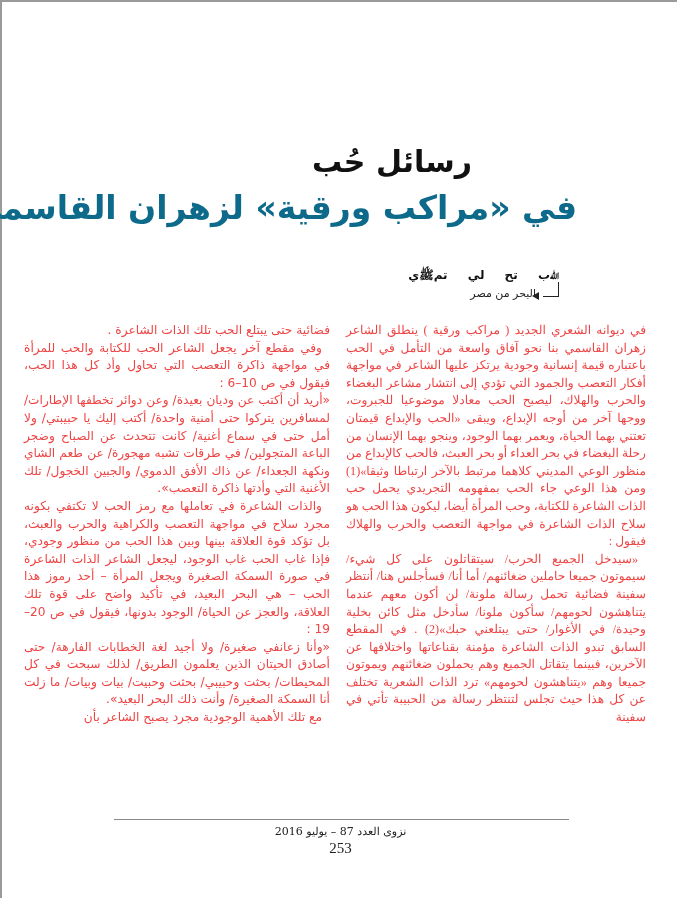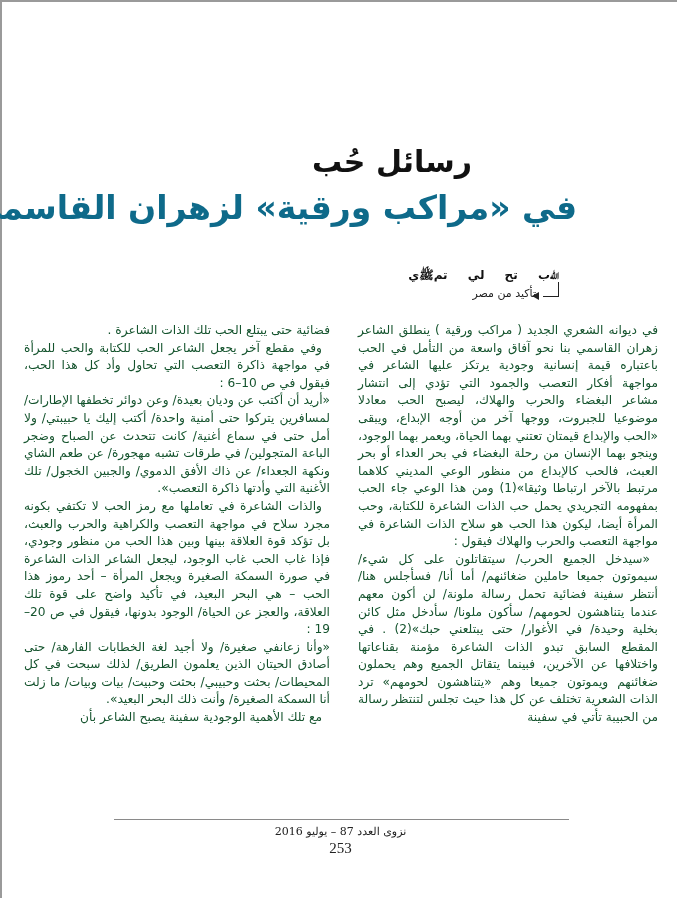--- a/index.html
+++ b/index.html
@@ -40,23 +40,23 @@
     }
     .author-role {
       position: absolute; right: 141px; top: 285px;
       font-family: "DejaVu Sans", sans-serif; font-size: 11px;
       direction: rtl; white-space: nowrap; color: #222;
     }
     .col {
       position: absolute; top: 320px; width: 300px;
       direction: rtl; text-align: justify;
       font-family: "DejaVu Sans", sans-serif; font-size: 12.2px;
-      line-height: 17.6px; color: #14532d;
+      line-height: 17.6px; color: #ef4444;
     }
-    .col-right { left: 356px; }
+    .col-right { left: 344px; font-family: Liberation Serif, serif; }
     .col-left { left: 22px; width: 306px; }
     .col p { margin: 0; }
     .col p.indent { text-indent: 8px; }
     .rule {
       position: absolute; left: 112px; top: 817px; width: 455px; height: 0;
       border-top: 1px solid #8a8a8a;
     }
     .footer-issue {
       position: absolute; left: 0; width: 677px; top: 823px; text-align: center;
       font-family: "DejaVu Serif", serif; font-size: 11px; direction: rtl; color: #222;
@@ -70,33 +70,33 @@
 <body>
 
 <div class="page">
 
   <div class="kicker">رسائل حُب</div>
   <div class="title" style="color:#0e6a8a;">في «مراكب ورقية» لزهران القاسمي</div>
 
   <div class="author">ﷲب تح لي تمﷺي</div>
   <div class="author-bracket"></div>
   <div class="author-arrow"></div>
-  <div class="author-role">تأكيد من مصر</div>
+  <div class="author-role">البحر من مصر</div>
 
   <div class="col col-right">
     <p>في ديوانه الشعري الجديد ( مراكب ورقية ) ينطلق الشاعر زهران القاسمي بنا نحو آفاق واسعة من التأمل في الحب باعتباره قيمة إنسانية وجودية يرتكز عليها الشاعر في مواجهة أفكار التعصب والجمود التي تؤدي إلى انتشار مشاعر البغضاء والحرب والهلاك، ليصبح الحب معادلا موضوعيا للجبروت، ووجها آخر من أوجه الإبداع، ويبقى «الحب والإبداع قيمتان تعتني بهما الحياة، ويعمر بهما الوجود، وينجو بهما الإنسان من رحلة البغضاء في بحر العداء أو بحر العبث، فالحب كالإبداع من منظور الوعي المديني كلاهما مرتبط بالآخر ارتباطا وثيقا»(1) ومن هذا الوعي جاء الحب بمفهومه التجريدي يحمل حب الذات الشاعرة للكتابة، وحب المرأة أيضا، ليكون هذا الحب هو سلاح الذات الشاعرة في مواجهة التعصب والحرب والهلاك فيقول :</p>
     <p class="indent">«سيدخل الجميع الحرب/ سيتقاتلون على كل شيء/ سيموتون جميعا حاملين ضغائنهم/ أما أنا/ فسأجلس هنا/ أنتظر سفينة فضائية تحمل رسالة ملونة/ لن أكون معهم عندما يتناهشون لحومهم/ سأكون ملونا/ سأدخل مثل كائن بخلية وحيدة/ في الأغوار/ حتى يبتلعني حبك»(2) . في المقطع السابق تبدو الذات الشاعرة مؤمنة بقناعاتها واختلافها عن الآخرين، فبينما يتقاتل الجميع وهم يحملون ضغائنهم ويموتون جميعا وهم «يتناهشون لحومهم» ترد الذات الشعرية تختلف عن كل هذا حيث تجلس لتنتظر رسالة من الحبيبة تأتي في سفينة</p>
   </div>
 
   <div class="col col-left">
     <p>فضائية حتى يبتلع الحب تلك الذات الشاعرة .</p>
     <p class="indent">وفي مقطع آخر يجعل الشاعر الحب للكتابة والحب للمرأة في مواجهة ذاكرة التعصب التي تحاول وأد كل هذا الحب، فيقول في ص 10–6 :</p>
     <p>«أريد أن أكتب عن وديان بعيدة/ وعن دوائر تخطفها الإطارات/ لمسافرين يتركوا حتى أمنية واحدة/ أكتب إليك يا حبيبتي/ ولا أمل حتى في سماع أغنية/ كانت تتحدث عن الصباح وضجر الباعة المتجولين/ في طرقات تشبه مهجورة/ عن طعم الشاي ونكهة الجعداء/ عن ذاك الأفق الدموي/ والجبين الخجول/ تلك الأغنية التي وأدتها ذاكرة التعصب».</p>
     <p class="indent">والذات الشاعرة في تعاملها مع رمز الحب لا تكتفي بكونه مجرد سلاح في مواجهة التعصب والكراهية والحرب والعبث، بل تؤكد قوة العلاقة بينها وبين هذا الحب من منظور وجودي، فإذا غاب الحب غاب الوجود، ليجعل الشاعر الذات الشاعرة في صورة السمكة الصغيرة ويجعل المرأة – أحد رموز هذا الحب – هي البحر البعيد، في تأكيد واضح على قوة تلك العلاقة، والعجز عن الحياة/ الوجود بدونها، فيقول في ص 20–19 :</p>
     <p>«وأنا زعانفي صغيرة/ ولا أجيد لغة الخطابات الفارهة/ حتى أصادق الحيتان الذين يعلمون الطريق/ لذلك سبحت في كل المحيطات/ بحثت وحبيبي/ بحثت وحبيت/ بيات وبيات/ ما زلت أنا السمكة الصغيرة/ وأنت ذلك البحر البعيد».</p>
-    <p class="indent">مع تلك الأهمية الوجودية سفينة يصبح الشاعر بأن</p>
+    <p class="indent">مع تلك الأهمية الوجودية مجرد يصبح الشاعر بأن</p>
   </div>
 
   <div class="rule"></div>
   <div class="footer-issue">نزوى العدد 87 – يوليو 2016</div>
   <div class="footer-page">253</div>
 
 </div>
 
 </body></html>

